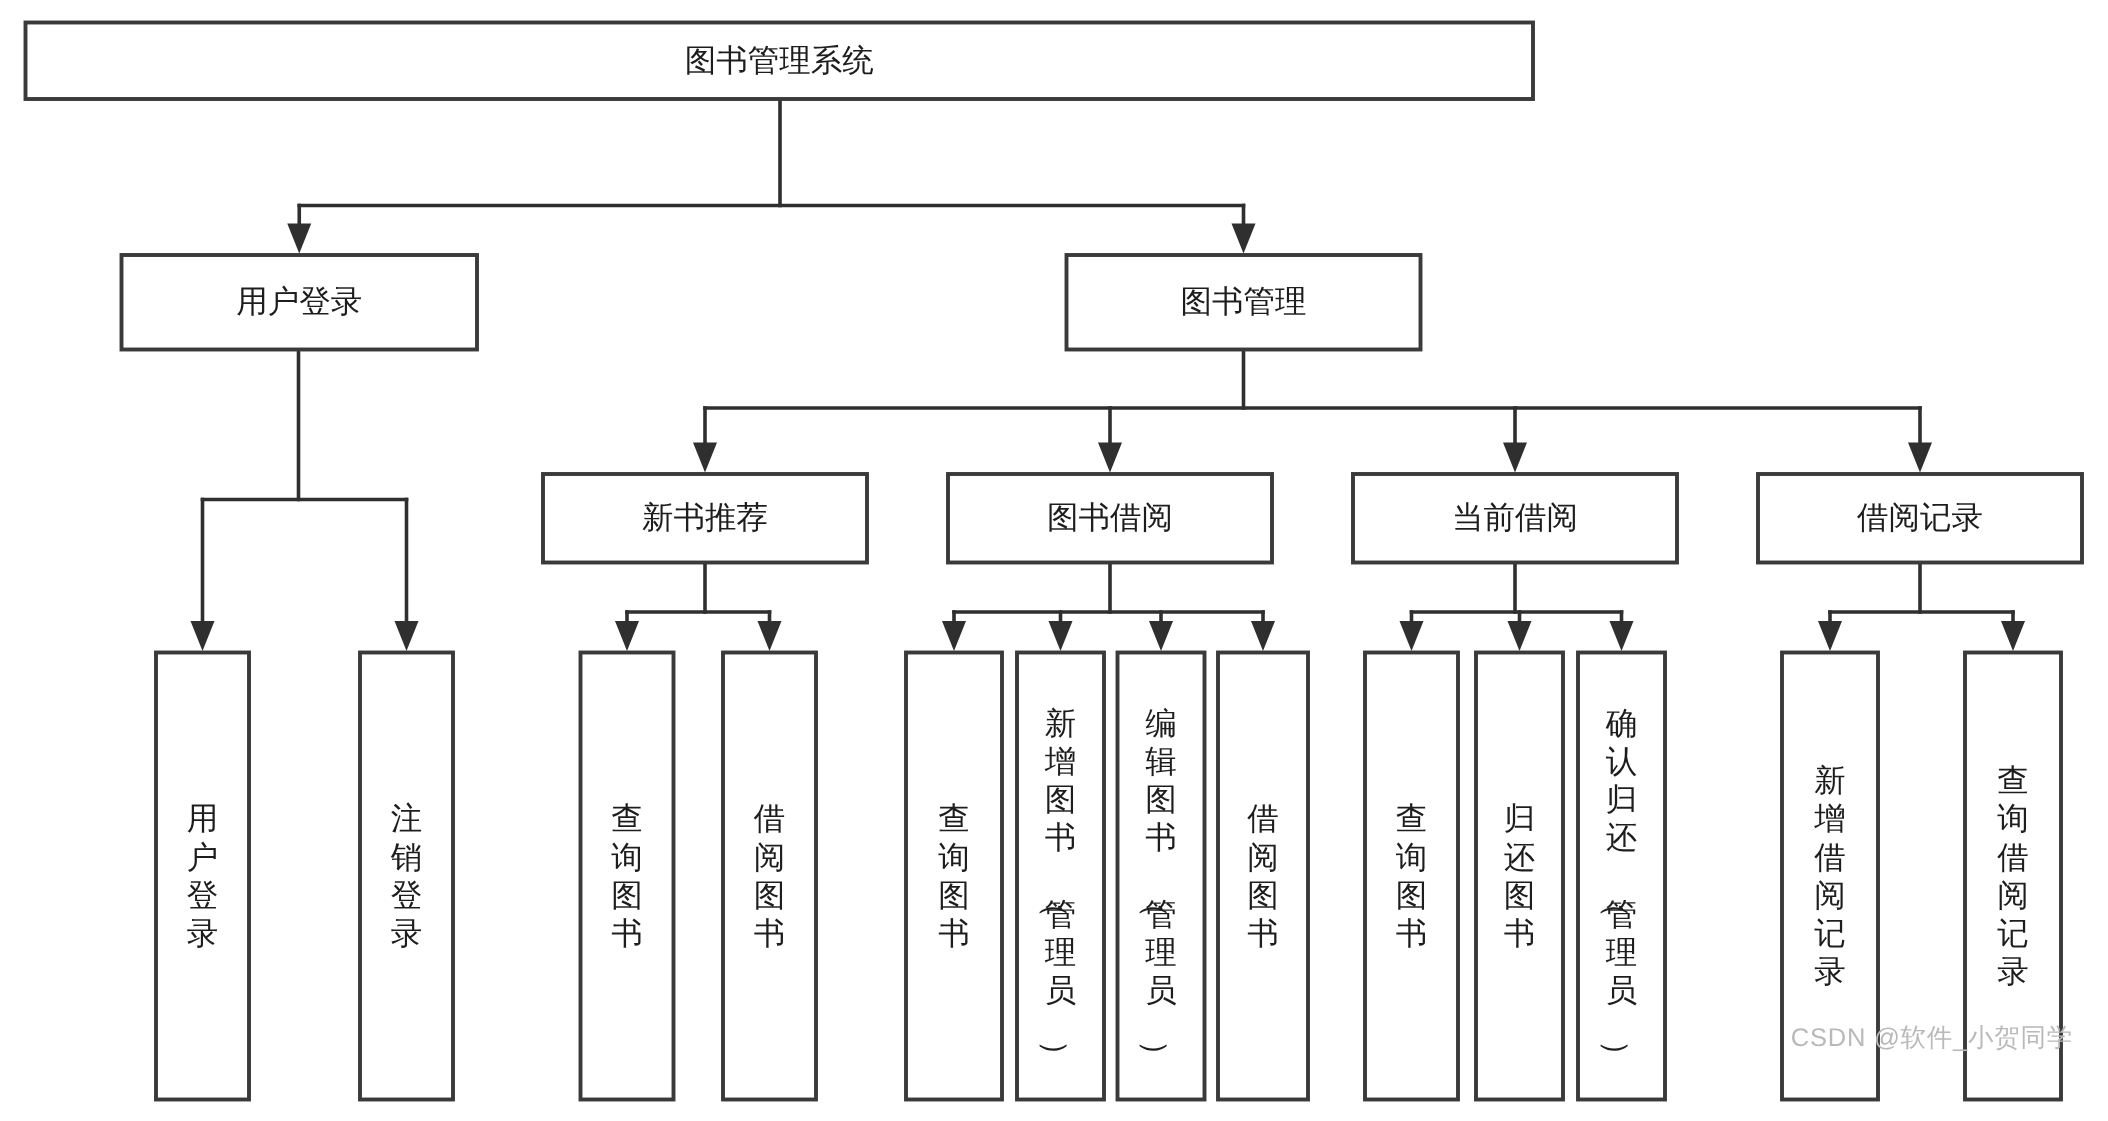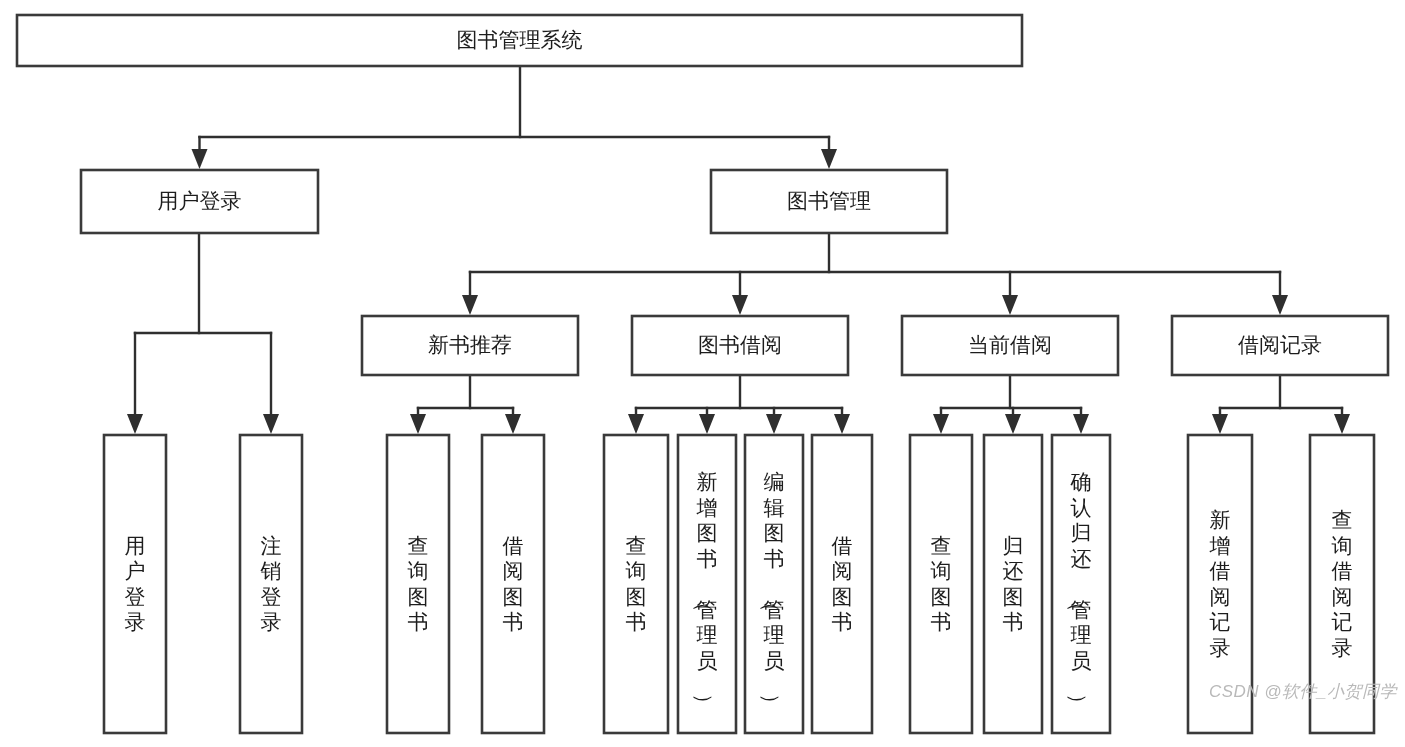--- a/index.html
+++ b/index.html
@@ -51,29 +51,28 @@
     dominant-baseline: middle;
   }
   .node-label-v {
     font-family: "Liberation Sans", "DejaVu Sans", sans-serif;
     font-size: 21px;
     fill: #1d1d1d;
     text-anchor: middle;
   }
   .watermark {
     position: absolute;
-    right: 8px;
+    right: 23px;
     bottom: 4px;
     font-family: "Liberation Sans", "DejaVu Sans", sans-serif;
     font-size: 17px;
     color: #b9b9b9;
     letter-spacing: 0.5px;
     white-space: nowrap;
     user-select: none;
-    font-style: italic;
   }
 </style>
 </head>
 <body>
 
 <div id="diagram-root">
   <svg id="flow-svg" viewBox="0 0 1405 747" xmlns="http://www.w3.org/2000/svg">
     <g id="edges-layer">
         <g>
           <line x1="520" y1="66" x2="520" y2="137" class="connector"></line>

